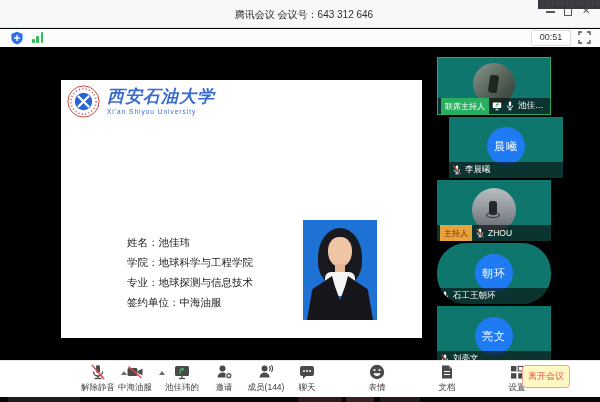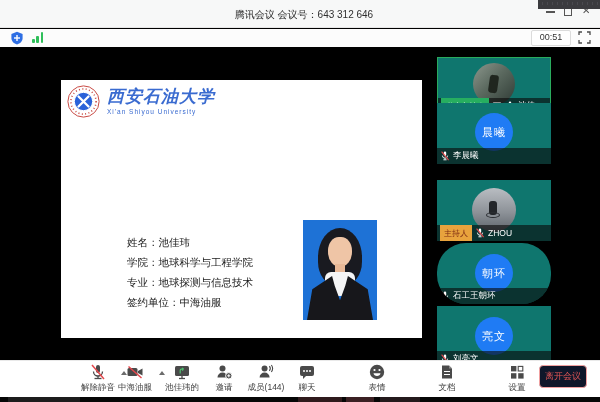--- a/index.html
+++ b/index.html
@@ -67,22 +67,22 @@
   .road-av { background:linear-gradient(180deg,#b9bdc2 0%,#8d9298 55%,#5f656c 100%); }
   .road-av i { position:absolute; left:17px; top:13px; width:8px; height:14px; background:#23262a; border-radius:3px; display:block; }
   .road-av u { position:absolute; left:14px; top:24px; width:14px; height:6px; border:1.5px solid #2a2d31; border-radius:50%; display:block; }
 
   
   .toolbar { position:absolute; left:0; top:360px; width:600px; height:37px; background:#fff; border-top:1px solid #e9e9e9; z-index:5; }
   .tb-item { position:absolute; top:2px; transform:translateX(-50%); text-align:center; cursor:pointer; }
   .tb-item svg { display:block; margin:0 auto; }
   .tb-label { font-size:8.5px; color:#3c3c3c; margin-top:1px; white-space:nowrap; }
   .tb-caret { position:absolute; top:10px; width:0; height:0; border-left:3.5px solid transparent; border-right:3.5px solid transparent; border-bottom:4.5px solid #6b6b6b; cursor:pointer; }
-  .leave-btn { position:absolute; left:539px; top:4px; width:48px; height:23px; border:1px solid #f0a0a0; border-radius:4px;
-               background:#0f172a; color:#e25555; font-size:9px; display:flex; align-items:center; justify-content:center; cursor:pointer; }
+  .leave-btn { position:absolute; left:522px; top:4px; width:48px; height:23px; border:1px solid #f0a0a0; border-radius:4px;
+               background:#fef9c3; color:#e25555; font-size:9px; display:flex; align-items:center; justify-content:center; cursor:pointer; }
 
   
   .bstrip { position:absolute; left:0; top:397px; width:600px; height:5px; background:#060606; z-index:6; }
   .bstrip i { position:absolute; top:0; height:5px; display:block; }
 </style>
 </head>
 <body>
 
 <div id="app">
 
@@ -158,21 +158,21 @@
         <svg width="10" height="10" viewBox="0 0 10 10" style="flex:none">
           <rect x="3.8" y="0.6" width="2.4" height="4.6" rx="1.2" fill="#fff"></rect>
           <path d="M2.4 4.6 a2.6 2.6 0 0 0 5.2 0" stroke="#fff" stroke-width="0.9" fill="none"></path>
           <line x1="5" y1="7.2" x2="5" y2="8.6" stroke="#fff" stroke-width="0.9"></line>
             <line x1="3.4" y1="8.8" x2="6.6" y2="8.8" stroke="#fff" stroke-width="0.9"></line>
         </svg>
         <span class="nm">池佳玮的...</span>
       </div>
     </div>
 
-    <div class="thumb" style="top:56px; height:61px;">
+    <div class="thumb" style="top:70px; height:61px;margin-left:12px;">
       <div class="av-blue" style="top:10px;">晨曦</div>
       <div class="name-row">
         <svg width="10" height="10" viewBox="0 0 10 10" style="flex:none">
           <rect x="3.8" y="0.6" width="2.4" height="4.6" rx="1.2" fill="#fff"></rect>
           <path d="M2.4 4.6 a2.6 2.6 0 0 0 5.2 0" stroke="#fff" stroke-width="0.9" fill="none"></path>
           <line x1="5" y1="7.2" x2="5" y2="8.6" stroke="#fff" stroke-width="0.9"></line>
             <line x1="3.4" y1="8.8" x2="6.6" y2="8.8" stroke="#fff" stroke-width="0.9"></line>
           <line x1="1.6" y1="0.6" x2="8.6" y2="9.2" stroke="#e5484d" stroke-width="1.1"></line>
         </svg>
         <span class="nm">李晨曦</span>

